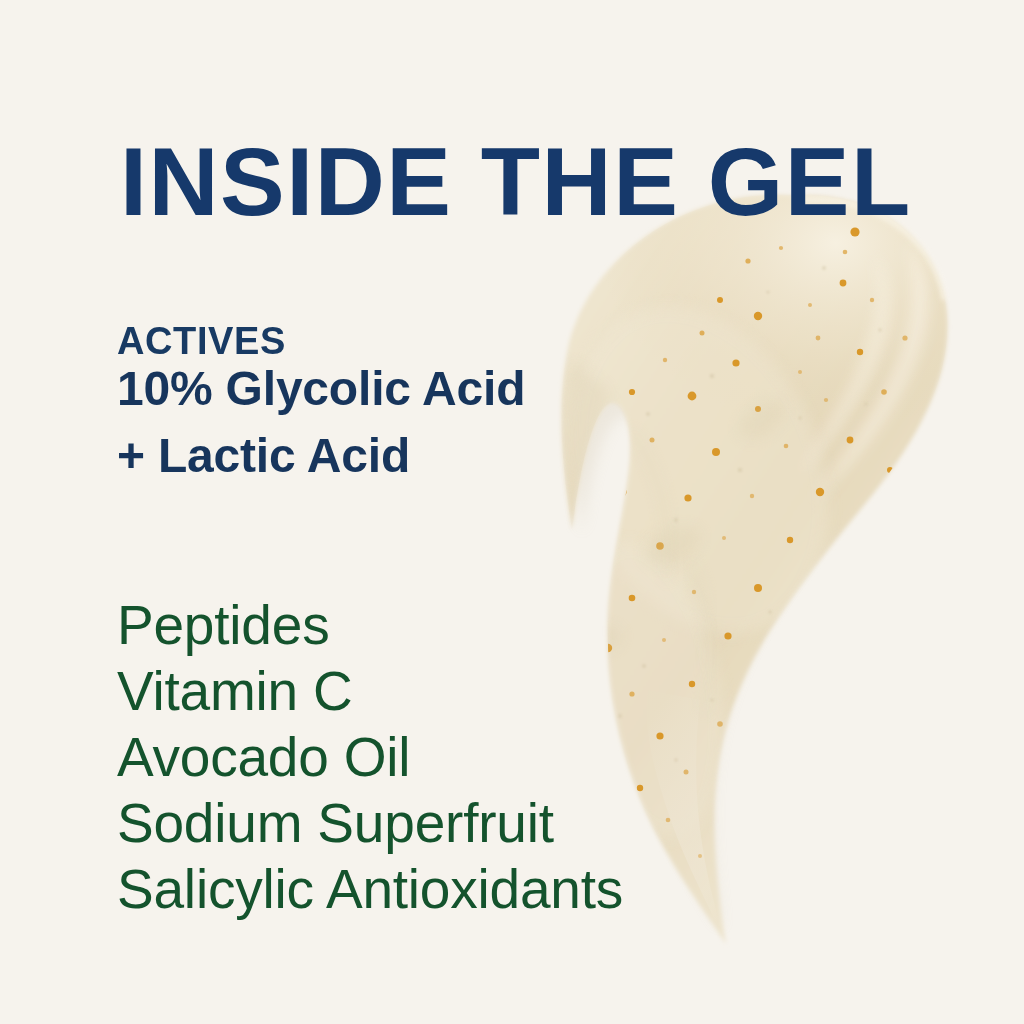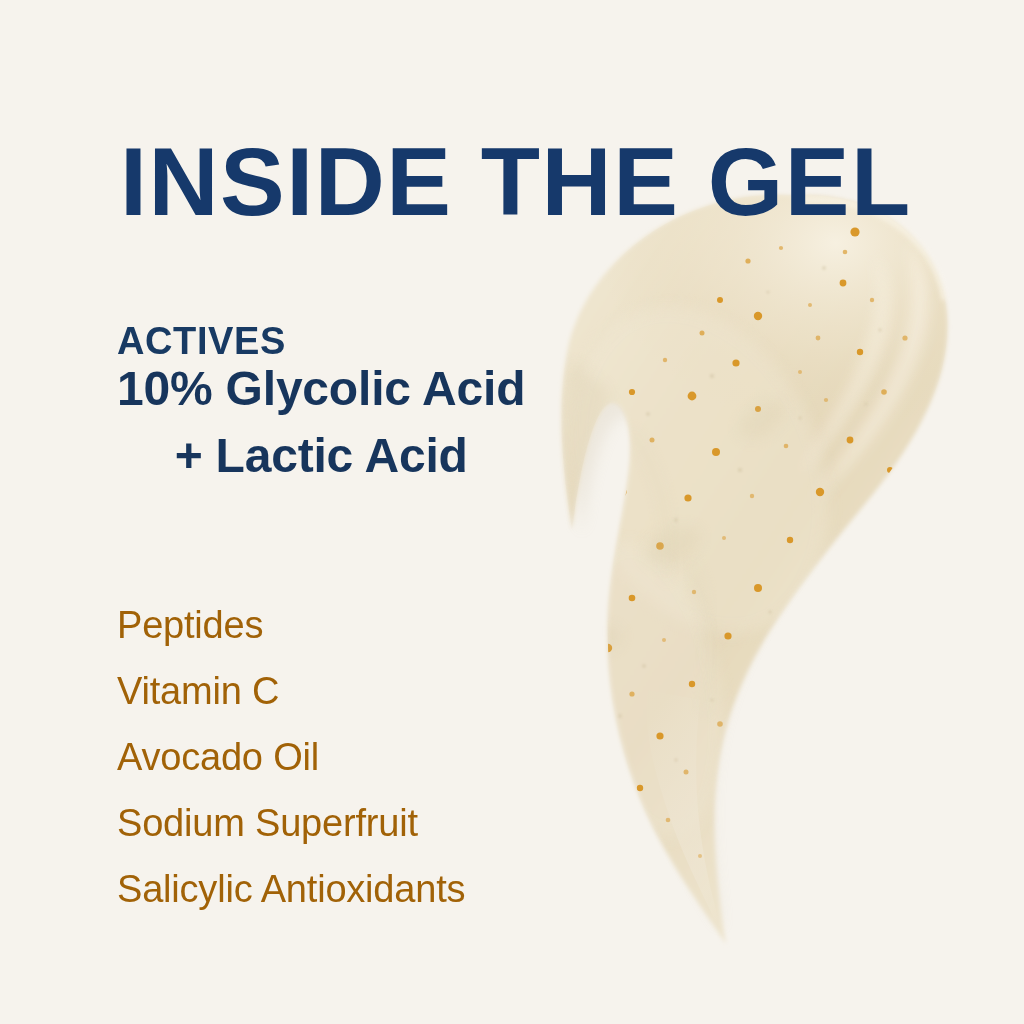--- a/index.html
+++ b/index.html
@@ -70,36 +70,35 @@
     padding: 0;
     list-style: none;
   }
   .actives-list li {
     font-size: 48px;
     line-height: 67px;
     font-weight: 600;
     color: #17355c;
     white-space: nowrap;
     letter-spacing: -0.2px;
-    text-align: center;
   }
 
   .ingredients-list {
     position: absolute;
     left: 117px;
     top: 592px;
     margin: 0;
     padding: 0;
     list-style: none;
   }
   .ingredients-list li {
-    font-size: 38px;
+    font-size: 55px;
     line-height: 66px;
     font-weight: 400;
-    color: #a16207;
+    color: #14532d;
     white-space: nowrap;
     letter-spacing: -0.2px;
   }
 </style>
 </head>
 <body>
 
 <div class="canvas">
 
   <div class="swatch-layer">

